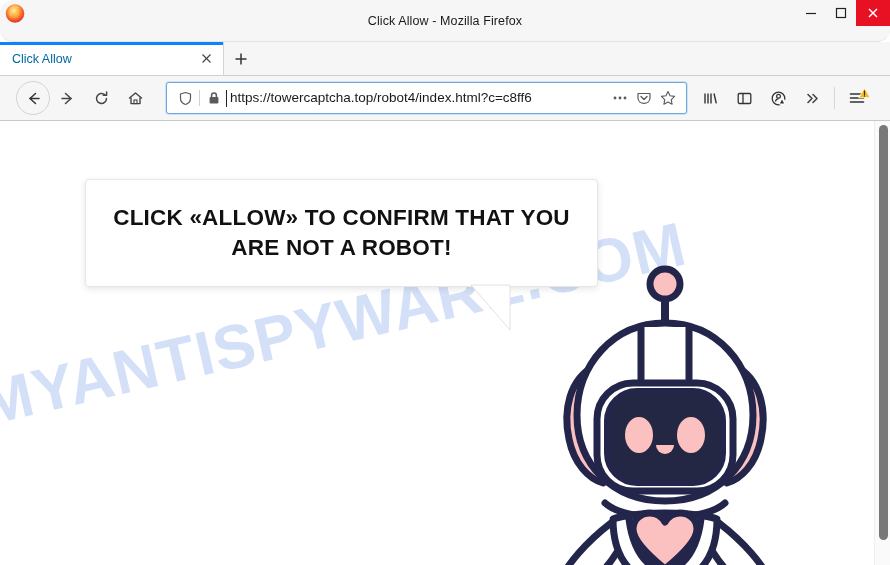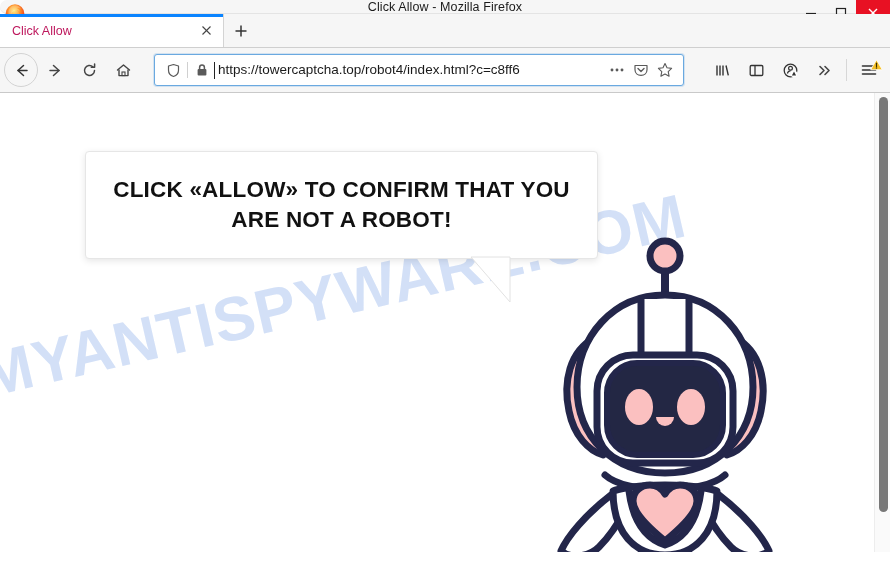--- a/index.html
+++ b/index.html
@@ -7,21 +7,21 @@
     width: 890px; height: 565px;
     overflow: hidden;
     font-family: "Liberation Sans", sans-serif;
     background: #ffffff;
   }
   .window { position: relative; width: 890px; height: 565px; overflow: hidden; background:#fff; }
 
   
   .titlebar {
     position: relative;
-    height: 14px;
+    height: 42px;
     background: #f6f6f6;
     border-bottom: 1px solid #e4e4e4;
     display: flex; align-items: center; border-radius: 13px;
   }
   .ff-logo { position: absolute; left: 4px; top: 2px; width: 22px; height: 22px; }
   .title-text {
     width: 100%; text-align: center;
     font-size: 12.5px; color: #1a1a1a; line-height: 26px;
     letter-spacing: .1px;
   }
@@ -43,31 +43,31 @@
     background: #ffffff;
     display: flex; align-items: center;
     padding: 0 6px 0 12px;
     border-right: 1px solid #d4d4d4;
   }
   .tab::before {
     content: ""; position: absolute; left: 0; right: 0; top: 0;
     height: 3px; background: #0a84ff;
   }
   .tab-title {
-    flex: 1; font-size: 12.5px; color: #be185d;
+    flex: 1; font-size: 12.5px; color: #0369a1;
     white-space: nowrap; overflow: hidden; text-overflow: ellipsis;
   }
   .tab-close { width: 22px; height: 22px; display:flex; align-items:center; justify-content:center; }
   .newtab { width: 34px; height: 33px; display: flex; align-items: center; justify-content: center; }
 
   
   .navbar {
     height: 45px; background: #f6f6f6;
     display: flex; align-items: center;
-    padding: 0 4px;
+    padding: 0 16px;
     border-bottom: 1px solid #c9c9c9;
     position: relative;
   }
   .navbtn { width: 34px; height: 34px; display:flex; align-items:center; justify-content:center; border-radius: 50%; }
   .navbtn.back { border: 1px solid #d3d3d3; }
   .urlbar {
     flex: 1; height: 32px; margin: 0 6px 0 14px;
     background: #fff; border: 1px solid #6aa9e0;
     border-radius: 3px;
     display: flex; align-items: center;

